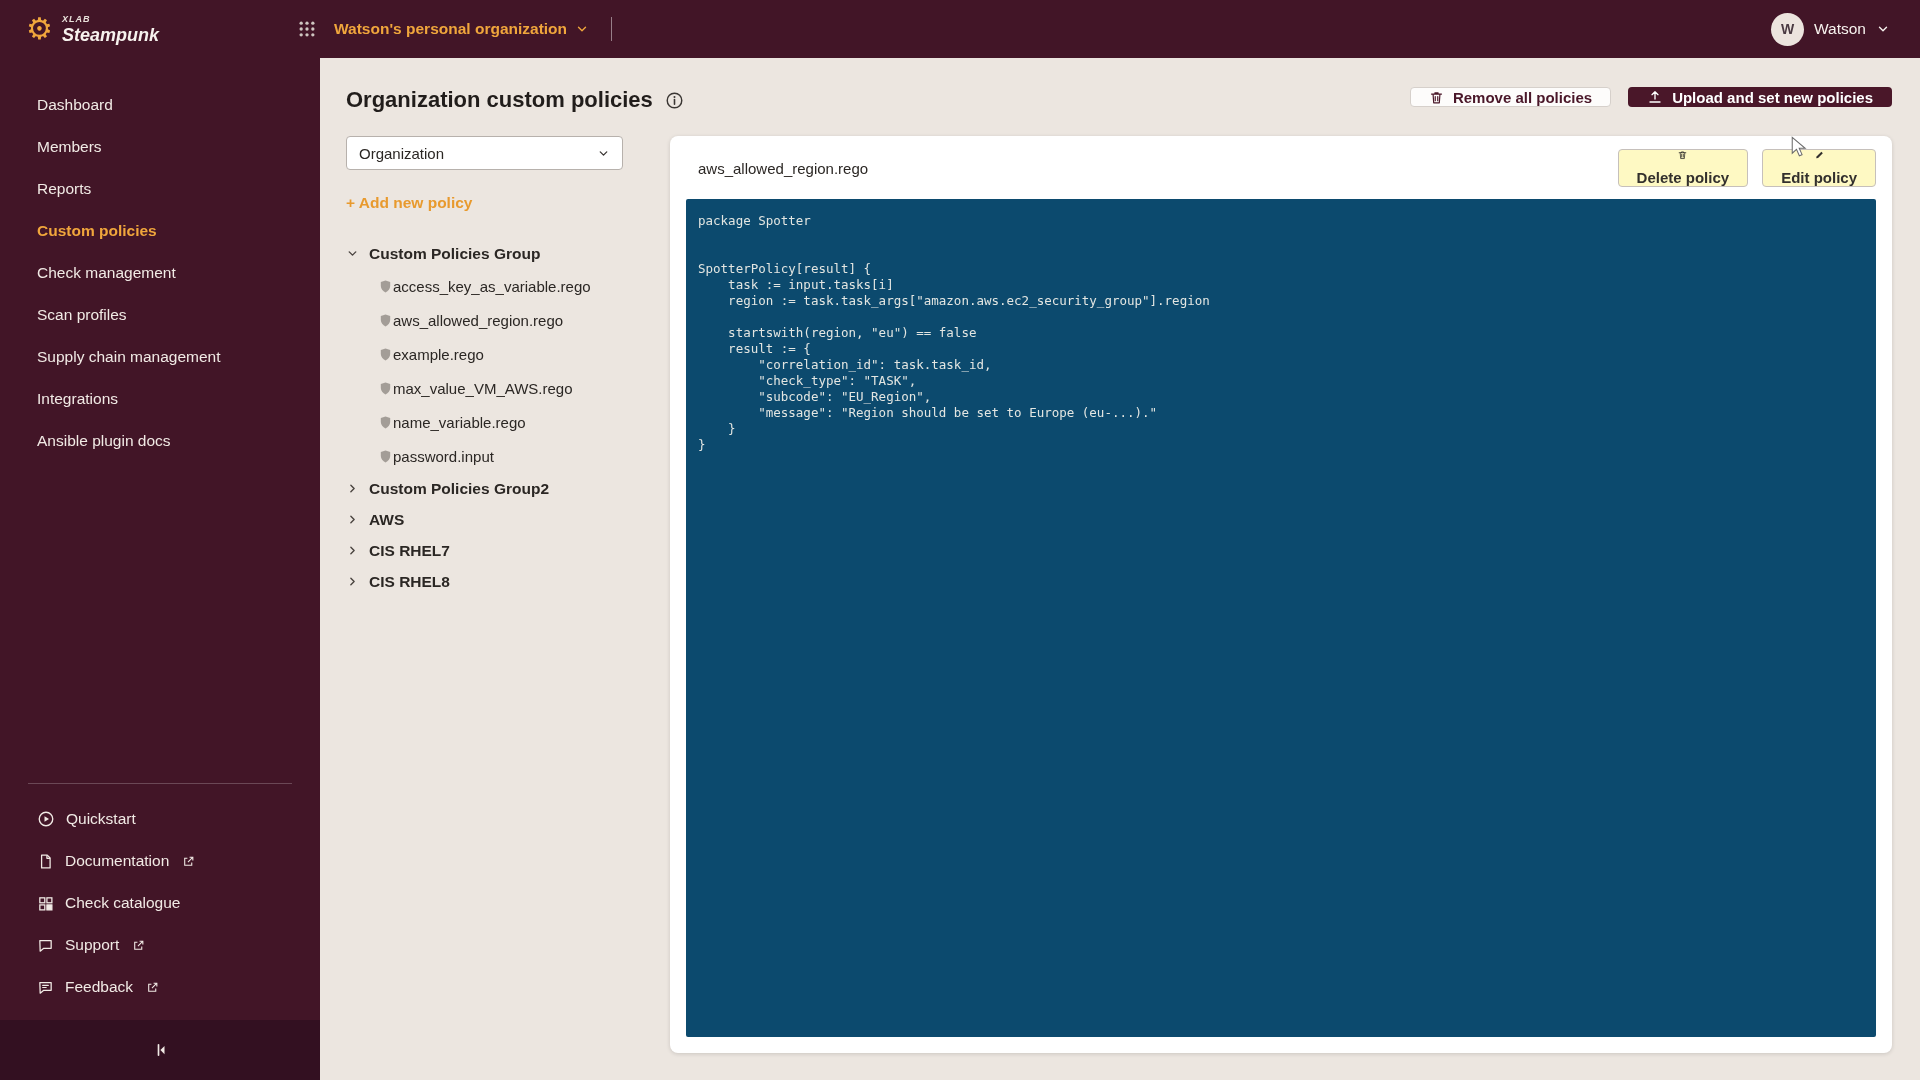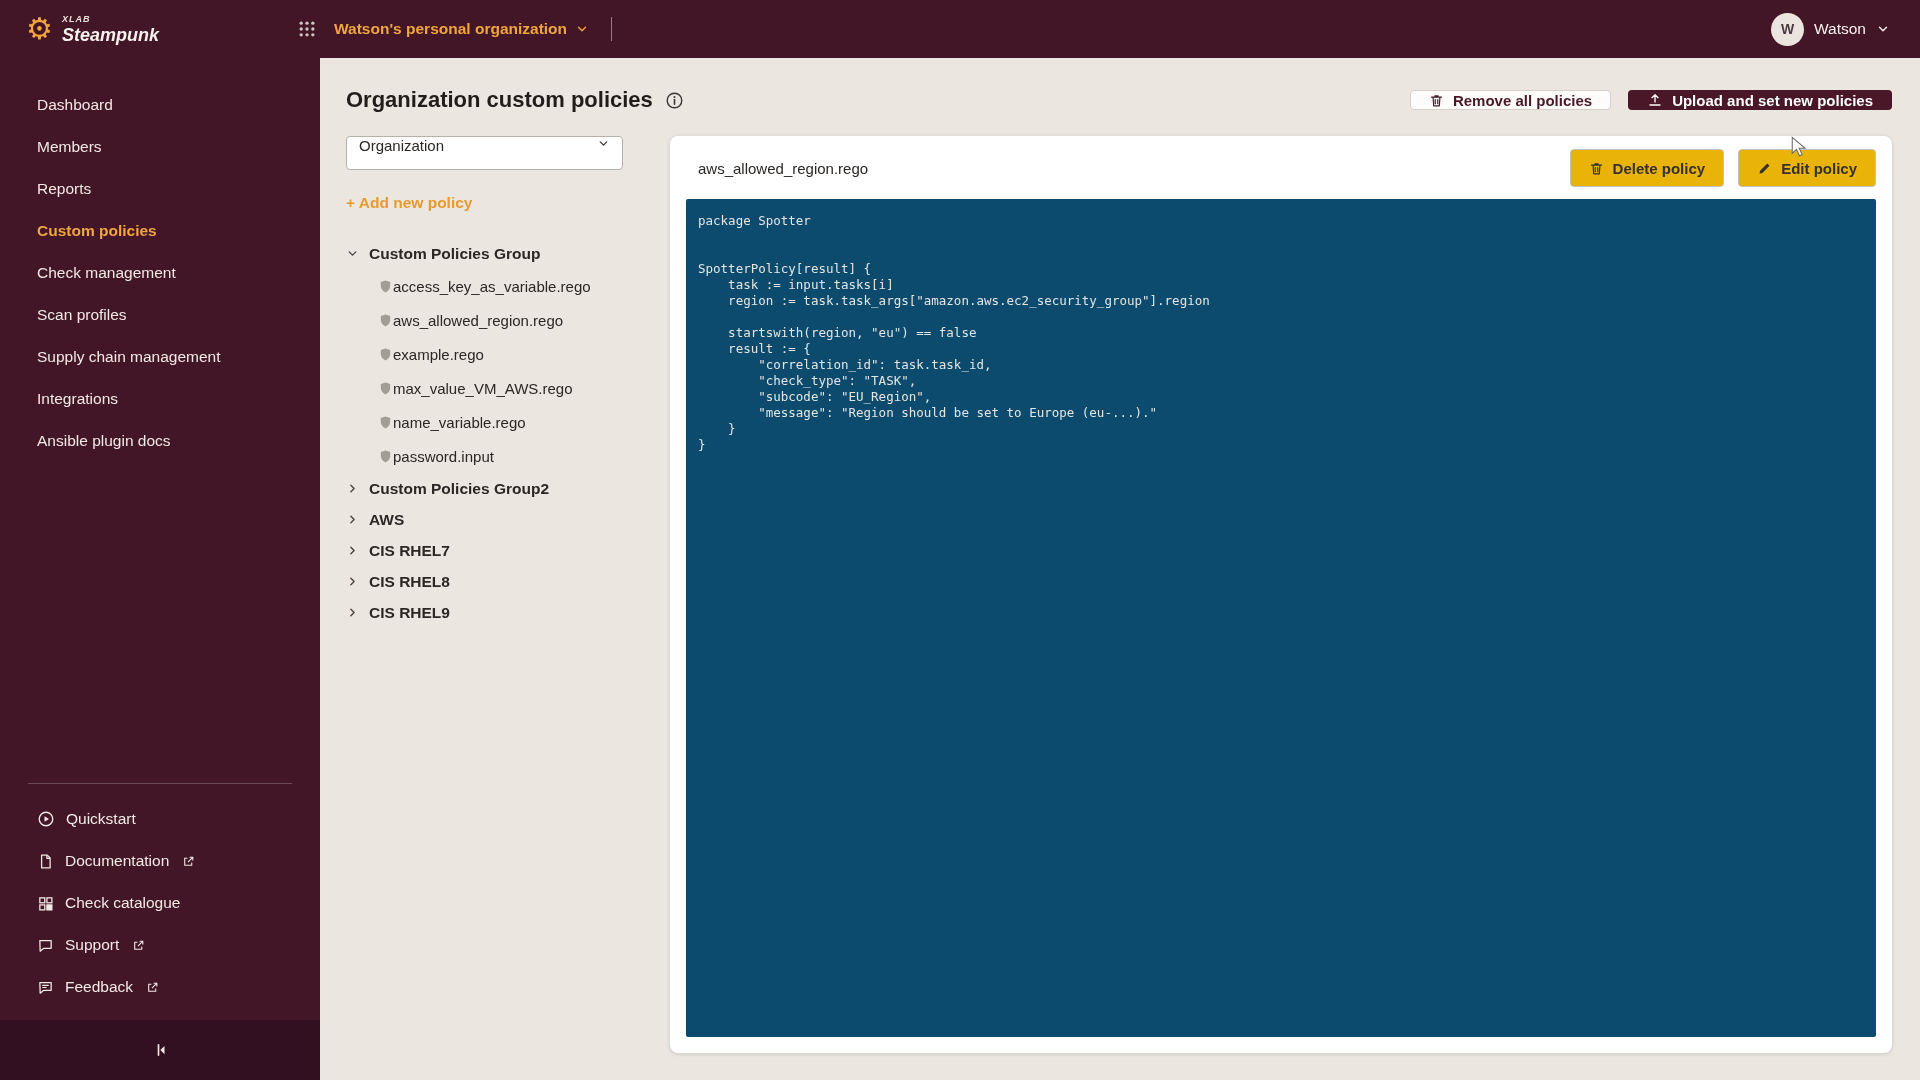--- a/index.html
+++ b/index.html
@@ -32,44 +32,44 @@
   .nav-item { height:42px; display:flex; align-items:center; gap:7px; padding-left:37px; color:#f1eae5; font-size:15.5px; cursor:pointer; }
   .nav-item.active { color:#f0a63c; font-weight:600; }
   .side-divider { height:1px; background:rgba(255,255,255,0.22); margin:0 28px 14px 28px; }
   .side-footer { margin-top:auto; }
   .footer-item { height:42px; display:flex; align-items:center; gap:11px; padding-left:37px; color:#f1eae5; font-size:15.5px; cursor:pointer; }
   .footer-item .ext { margin-left:2px; display:flex; }
   .collapse-strip { height:60px; margin-top:12px; background:#331021; display:flex; align-items:center; justify-content:center; cursor:pointer; }
 
   
   .main { flex:1; display:flex; flex-direction:column; padding:0 28px 0 26px; min-width:0; }
-  .main-header { margin-top:29px; display:flex; align-items:center; justify-content:space-between; }
+  .main-header { margin-top:29px; display:flex; justify-content:space-between; }
   .title-wrap { display:flex; align-items:center; gap:12px; }
   .page-title { font-size:22px; font-weight:700; color:#211d1b; }
   .header-actions { display:flex; gap:17px; }
   .btn { display:flex; align-items:center; gap:9px; height:20px; padding:0 18px; border-radius:4px; font-size:15px; font-weight:700; cursor:pointer; border:1px solid transparent; font-family:"Liberation Sans", sans-serif; }
   .btn-light { background:#fdfcfb; border-color:#d6d0cb; color:#4a1729; }
   .btn-dark { background:#4a1729; color:#ffffff; }
 
   .content-row { display:flex; gap:24px; margin-top:23px; flex:1; min-height:0; margin-bottom:27px; align-items:stretch; }
   .left-col { width:300px; flex:0 0 300px; }
 
-  .select { width:277px; height:34px; background:#ffffff; border:1px solid #b7b1ac; border-radius:4px; display:flex; justify-content:space-between; padding:0 12px; font-size:15px; color:#2b2724; cursor:pointer; }
+  .select { width:277px; height:34px; background:#ffffff; border:1px solid #b7b1ac; border-radius:4px; display:flex; align-items:center; justify-content:space-between; padding:0 12px; font-size:15px; color:#2b2724; cursor:pointer; }
   .add-policy { display:inline-block; margin-top:24px; color:#e89a2e; font-size:15.5px; font-weight:600; cursor:pointer; text-decoration:none; }
 
   .tree { margin-top:26px; }
   .tree-group { height:31px; display:flex; align-items:center; gap:10px; font-size:15.5px; font-weight:700; color:#2b2724; cursor:pointer; }
   .tree-item { height:34px; display:flex; align-items:center; padding-left:32px; font-size:15px; color:#2b2724; cursor:pointer; }
 
   
   .card { flex:1; background:#ffffff; border-radius:8px; box-shadow:0 1px 4px rgba(0,0,0,0.14); display:flex; flex-direction:column; min-width:0; }
   .card-header { display:flex; align-items:center; justify-content:space-between; padding:13px 16px 10px 16px; }
   .filename { font-size:15px; color:#2b2724; padding-left:12px; }
   .card-actions { display:flex; gap:14px; }
-  .btn-outline { background:#eab308; border:1px solid #c6c0bb; color:#33302d; height:38px; }
+  .btn-outline { background:#fef9c3; border:1px solid #c6c0bb; color:#33302d; height:38px;flex-direction:column; }
   .code { flex:1; margin:2px 16px 16px 16px; background:#0c4a6e; border-radius:2px; color:#e3e6e2; font-family:"DejaVu Sans Mono", monospace; font-size:12.5px; line-height:16px; padding:14px 12px; overflow:hidden; white-space:pre; }
 
   .cursor { position:absolute; left:1790px; top:136px; z-index:20; pointer-events:none; }
   svg { display:block; }
 </style>
 </head>
 <body>
 
 <div class="app">
 
@@ -317,26 +317,20 @@
                 <path d="M9 6l6 6-6 6" fill="none" stroke="#4a4440" stroke-width="2.6" stroke-linecap="round" stroke-linejoin="round"></path>
               </svg>
               <span>CIS RHEL7</span>
             </div>
             <div class="tree-group">
               <svg width="13" height="13" viewBox="0 0 24 24">
                 <path d="M9 6l6 6-6 6" fill="none" stroke="#4a4440" stroke-width="2.6" stroke-linecap="round" stroke-linejoin="round"></path>
               </svg>
               <span>CIS RHEL8</span>
             </div>
-            <div class="tree-group">
-              <svg width="13" height="13" viewBox="0 0 24 24">
-                <path d="M9 6l6 6-6 6" fill="none" stroke="#4a4440" stroke-width="2.6" stroke-linecap="round" stroke-linejoin="round"></path>
-              </svg>
-              <span>CIS RHEL9</span>
-            </div>
           </div>
         </div>
 
         <div class="card">
           <div class="card-header">
             <span class="filename">aws_allowed_region.rego</span>
             <div class="card-actions">
               <button class="btn btn-outline">
                 <svg width="15" height="15" viewBox="0 0 24 24">
                   <path d="M4 6.5h16M9.5 6.5V4.5h5v2M6.5 6.5l1 14h9l1-14" fill="none" stroke="#33302d" stroke-width="1.9" stroke-linecap="round" stroke-linejoin="round"></path>

